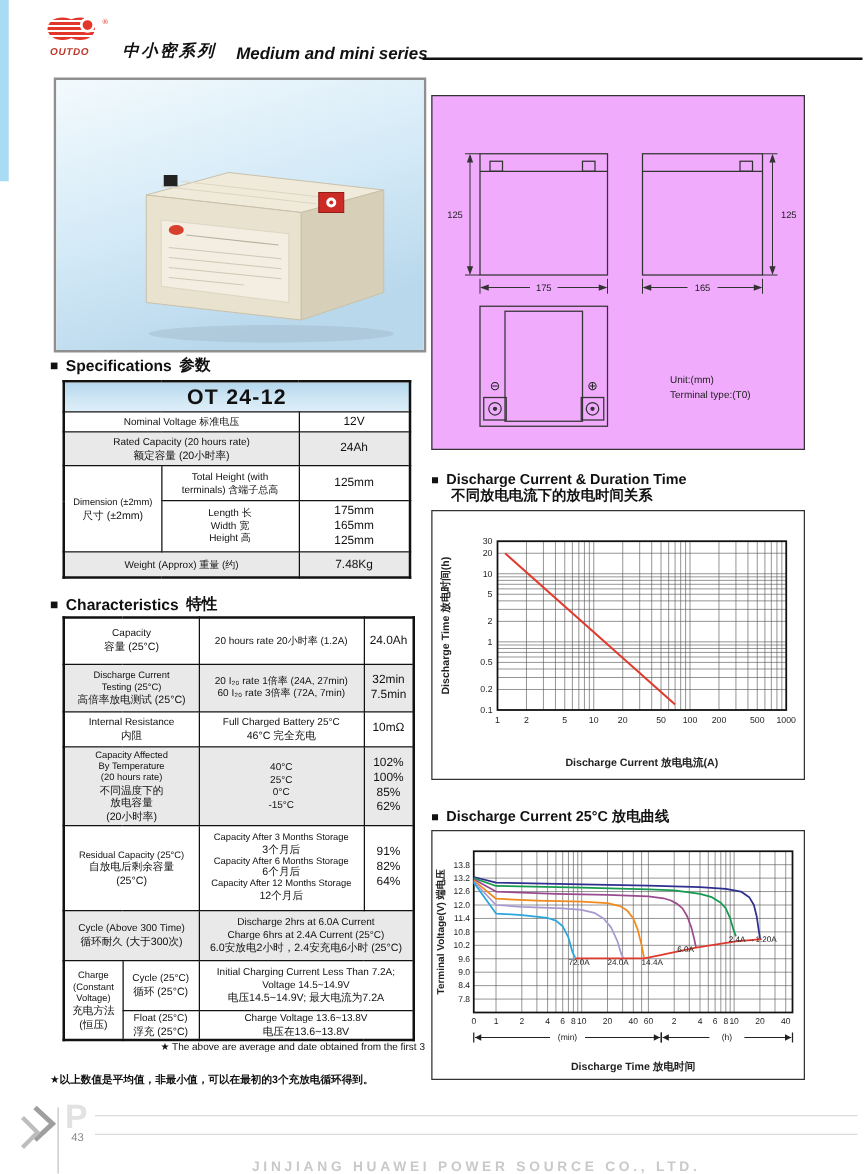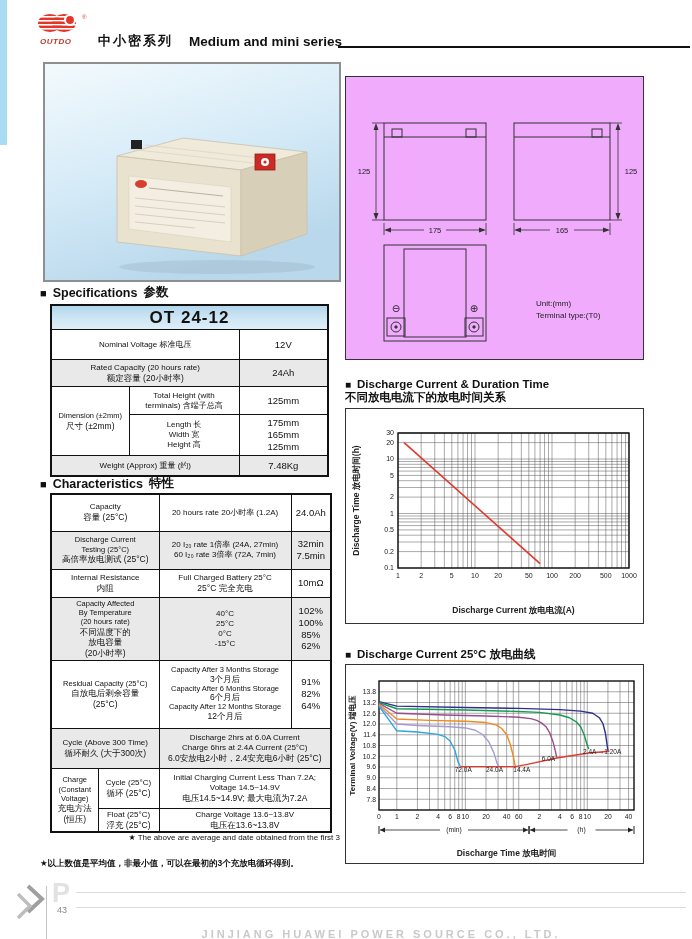--- a/index.html
+++ b/index.html
@@ -1,21 +1,21 @@
 <!DOCTYPE html>
 <html><head>
 <meta charset="utf-8">
 <style>
   html,body{margin:0;padding:0;}
   body{width:692px;height:939px;position:relative;background:#fff;
        font-family:"Liberation Sans","DejaVu Sans",sans-serif;color:#111;overflow:hidden;}
   .abs{position:absolute;}
   
   #accent-bar{left:0;top:0;width:7px;height:145px;background:#a9dbf2;}
-  #header-row{left:98px;top:32px;display:flex;align-items:center;}
+  #header-row{left:98px;top:32px;display:flex;align-items:flex-end;font-style:italic;}
   .series-cn{font-size:13px;font-weight:bold;letter-spacing:2px;}
   .series-en{font-size:13.5px;font-weight:bold;margin-left:16px;}
   #header-rule{left:338px;top:46px;width:352px;height:2px;background:#111;}
   
   .sec-head{font-size:12.5px;font-weight:bold;display:flex;align-items:center;gap:6px;}
   .sec-head .bullet{font-size:11px;}
   
   #photo-box{left:43px;top:62px;width:294px;height:216px;border:2px solid #8f8f8f;}
   
   #drawing-box{left:345px;top:76px;width:297px;height:282px;border:1.5px solid #333;background:#f0abfc;}
@@ -194,21 +194,21 @@
 <table class="abs tbl" id="spec-table">
   <colgroup>
       <col style="width:78px">
       <col style="width:110px">
       <col style="width:89px">
     </colgroup>
   <tbody>
       <tr style="height:22px">
     <td colspan="3" id="spec-model">OT 24-12</td>
   </tr>
-  <tr style="height:30px">
+  <tr style="height:16px">
     <td colspan="2" class="en8">Nominal Voltage 标准电压</td>
     <td class="val">12V</td>
   </tr>
   <tr style="height:27px">
     <td colspan="2" class="g">
       <div class="en8">Rated Capacity (20 hours rate)</div>
       <div class="cn85">额定容量 (20小时率)</div>
     </td>
     <td class="val g">24Ah</td>
   </tr>
@@ -279,21 +279,21 @@
       <div class="val">7.5min</div>
     </td>
   </tr>
   <tr style="height:28px">
     <td colspan="2">
       <div class="en8">Internal Resistance</div>
       <div class="cn85">内阻</div>
     </td>
     <td>
       <div class="en8">Full Charged Battery 25°C</div>
-      <div class="cn85">25°C 完全充电</div>
+      <div class="cn85">46°C 完全充电</div>
     </td>
     <td class="val">10mΩ</td>
   </tr>
   <tr style="height:54px">
     <td colspan="2" class="g">
       <div class="en75">Capacity Affected</div>
       <div class="en75">By Temperature</div>
       <div class="en75">(20 hours rate)</div>
       <div class="cn85">不同温度下的</div>
       <div class="cn85">放电容量</div>
@@ -377,21 +377,21 @@
 <div class="abs" id="footnote-en">
   <div>★ The above are average and date obtained from the first 3</div>
 </div>
 <div class="abs" id="footnote-cn">★以上数值是平均值，非最小值，可以在最初的3个充放电循环得到。</div>
 
 <div class="abs chart-head2" style="left:345px;top:378px;">
   <div style="display:flex;gap:6px;align-items:center;">
     <span class="bullet" style="font-size:10px;">■</span>
     <span>Discharge Current &amp; Duration Time</span>
   </div>
-  <div style="">不同放电电流下的放电时间关系</div>
+  <div style="margin-left:16px;">不同放电电流下的放电时间关系</div>
 </div>
 <div class="abs chart-box" id="chart1-box"><svg width="297" height="214" viewBox="0 0 297 214">
       <g stroke="#555" stroke-width="0.5">
         <line x1="52" y1="24" x2="52" y2="159"></line>
         <line x1="75.17930966612656" y1="24" x2="75.17930966612656" y2="159"></line>
         <line x1="88.738336613414" y1="24" x2="88.738336613414" y2="159"></line>
         <line x1="98.3586193322531" y1="24" x2="98.3586193322531" y2="159"></line>
         <line x1="105.82069033387346" y1="24" x2="105.82069033387346" y2="159"></line>
         <line x1="111.91764627954056" y1="24" x2="111.91764627954056" y2="159"></line>
         <line x1="117.07254908109778" y1="24" x2="117.07254908109778" y2="159"></line>

